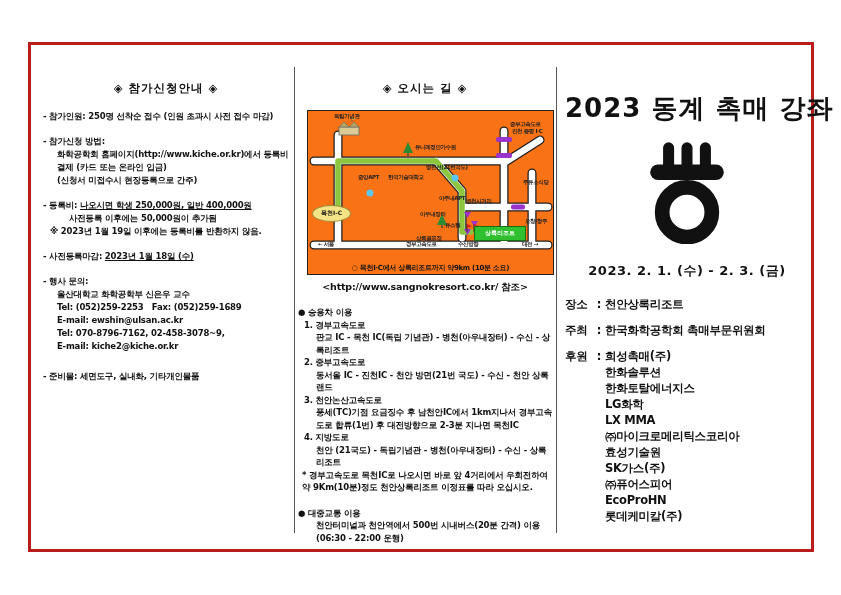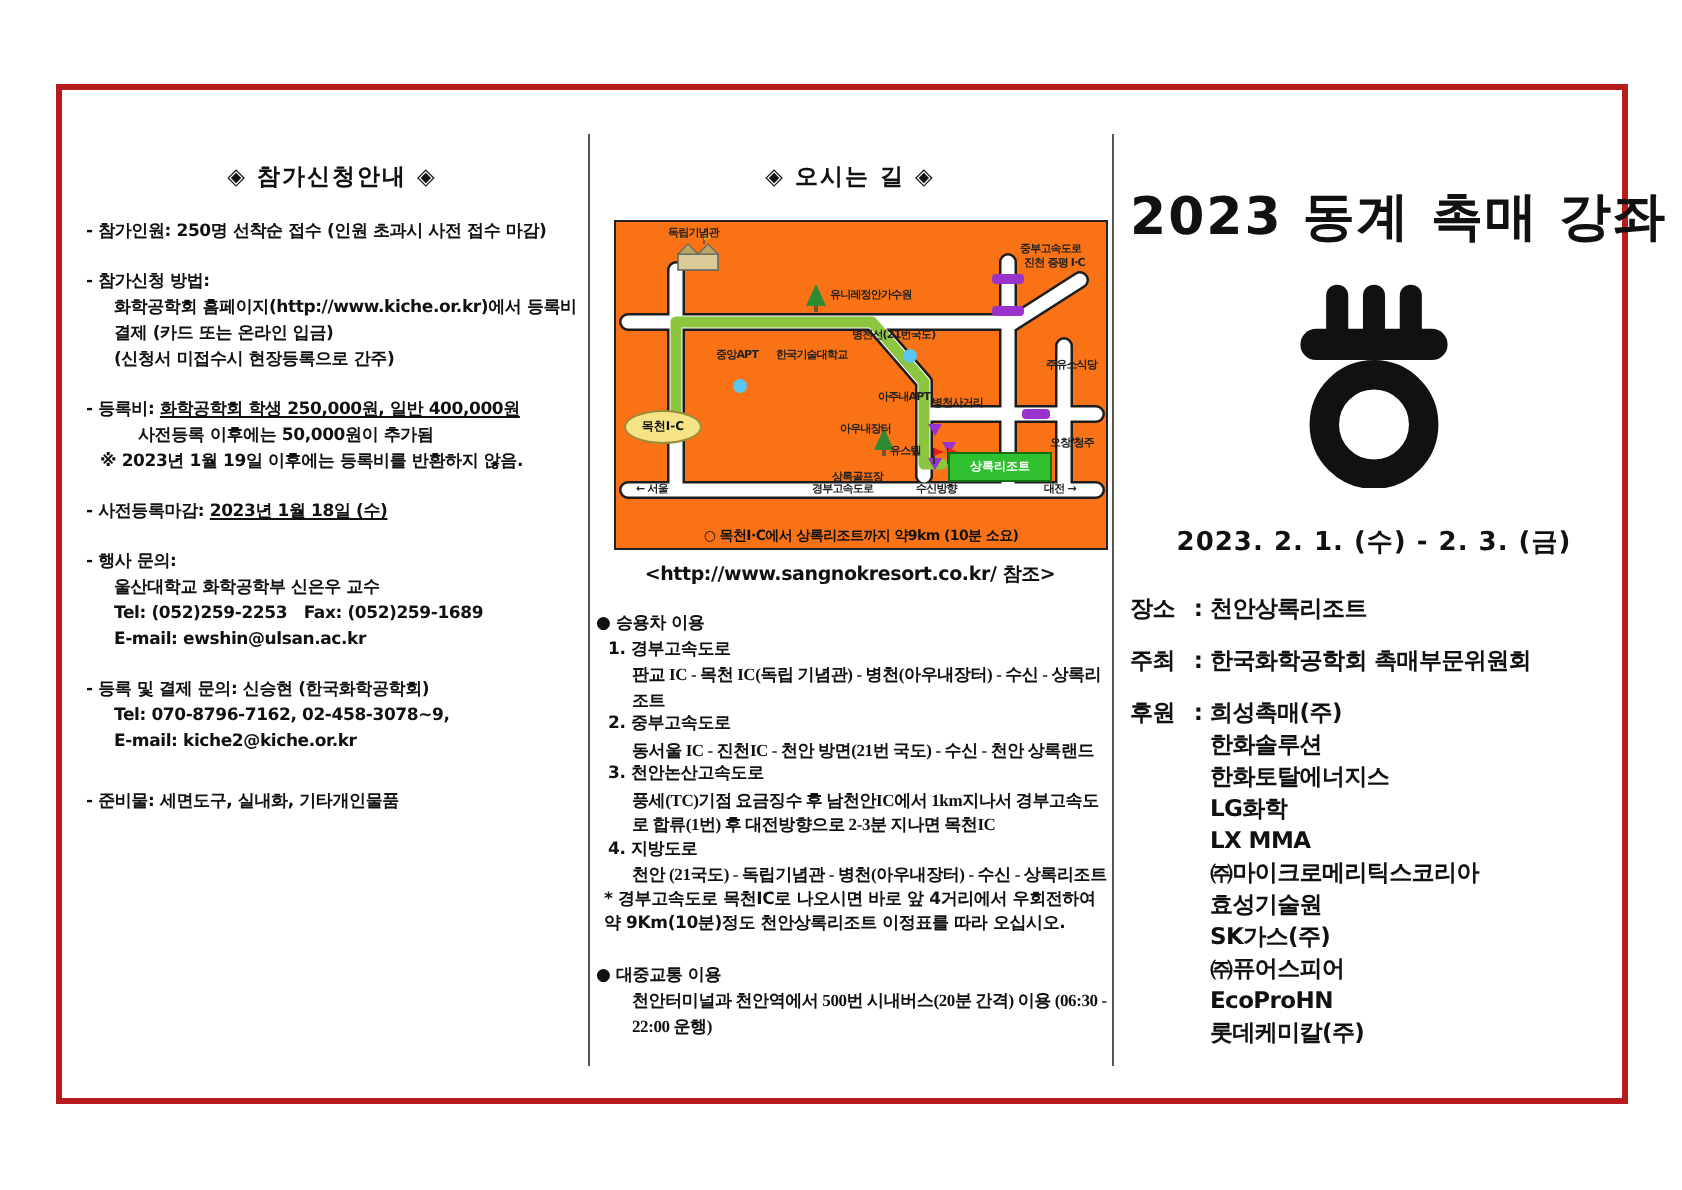--- a/index.html
+++ b/index.html
@@ -62,21 +62,21 @@
     position:absolute;left:0;bottom:1px;width:100%;text-align:center;
     font-size:7px;font-weight:bold;letter-spacing:-0.3px;
   }
   .map-ref{
     text-align:center;font-size:9.5px;font-weight:bold;margin-top:6px;letter-spacing:-0.2px;
   }
   .dir-list{margin-top:12px;font-size:8.5px;line-height:12.5px;font-weight:bold;letter-spacing:-0.2px;}
   .dir{white-space:pre-wrap;}
   .dir.sec{margin-left:2px;}
   .dir.num{margin-left:8px;}
-  .dir.body{margin-left:20px;font-family:Liberation Serif, serif;}
+  .dir.body{margin-left:20px;}
   .dir.star{margin-left:6px;}
   .dir.g{margin-top:13px;}
 
   
   .col3{position:absolute;left:534px;top:18px;width:244px;text-align:left;}
   .main-title{
     text-align:center;font-size:26px;font-weight:bold;letter-spacing:1px;
     margin-top:28px;white-space:nowrap;
   }
   .logo-wrap{text-align:center;margin-top:14px;}
@@ -105,37 +105,36 @@
         <div class="line"><span></span><span class="em"></span><span>- 참가인원: 250명 선착순 접수 (인원 초과시 사전 접수 마감)</span></div>
 
         <div class="line g"><span></span><span class="em"></span><span>- 참가신청 방법:</span></div>
 
         <div class="line i1"><span></span><span class="em"></span><span>화학공학회 홈페이지(http://www.kiche.or.kr)에서 등록비</span></div>
 
         <div class="line i1"><span></span><span class="em"></span><span>결제 (카드 또는 온라인 입금)</span></div>
 
         <div class="line i1"><span></span><span class="em"></span><span>(신청서 미접수시 현장등록으로 간주)</span></div>
 
-        <div class="line g"><span>- 등록비: </span><span class="em u">화학공학회 학생 250,000원, 일반 400,000원</span><span></span></div>
+        <div class="line g"><span>- 등록비: </span><span class="em u">나오시면 학생 250,000원, 일반 400,000원</span><span></span></div>
 
         <div class="line i2"><span></span><span class="em"></span><span>사전등록 이후에는 50,000원이 추가됨</span></div>
 
         <div class="line ih"><span></span><span class="em"></span><span>※ 2023년 1월 19일 이후에는 등록비를 반환하지 않음.</span></div>
 
         <div class="line g"><span>- 사전등록마감: </span><span class="em bu">2023년 1월 18일 (수)</span><span></span></div>
 
         <div class="line g"><span></span><span class="em"></span><span>- 행사 문의:</span></div>
 
         <div class="line i1"><span></span><span class="em"></span><span>울산대학교 화학공학부 신은우 교수</span></div>
 
         <div class="line i1"><span></span><span class="em"></span><span>Tel: (052)259-2253   Fax: (052)259-1689</span></div>
 
         <div class="line i1"><span></span><span class="em"></span><span>E-mail: ewshin@ulsan.ac.kr</span></div>
 
-        <div class="line g"><span></span><span class="em"></span><span>- 등록 및 결제 문의: 신승현 (한국화학공학회)</span></div>
 
         <div class="line i1"><span></span><span class="em"></span><span>Tel: 070-8796-7162, 02-458-3078~9,</span></div>
 
         <div class="line i1"><span></span><span class="em"></span><span>E-mail: kiche2@kiche.or.kr</span></div>
 
         <div class="line g2"><span></span><span class="em"></span><span>- 준비물: 세면도구, 실내화, 기타개인물품</span></div>
       </div>
   </div>
 
   <div class="col2">

